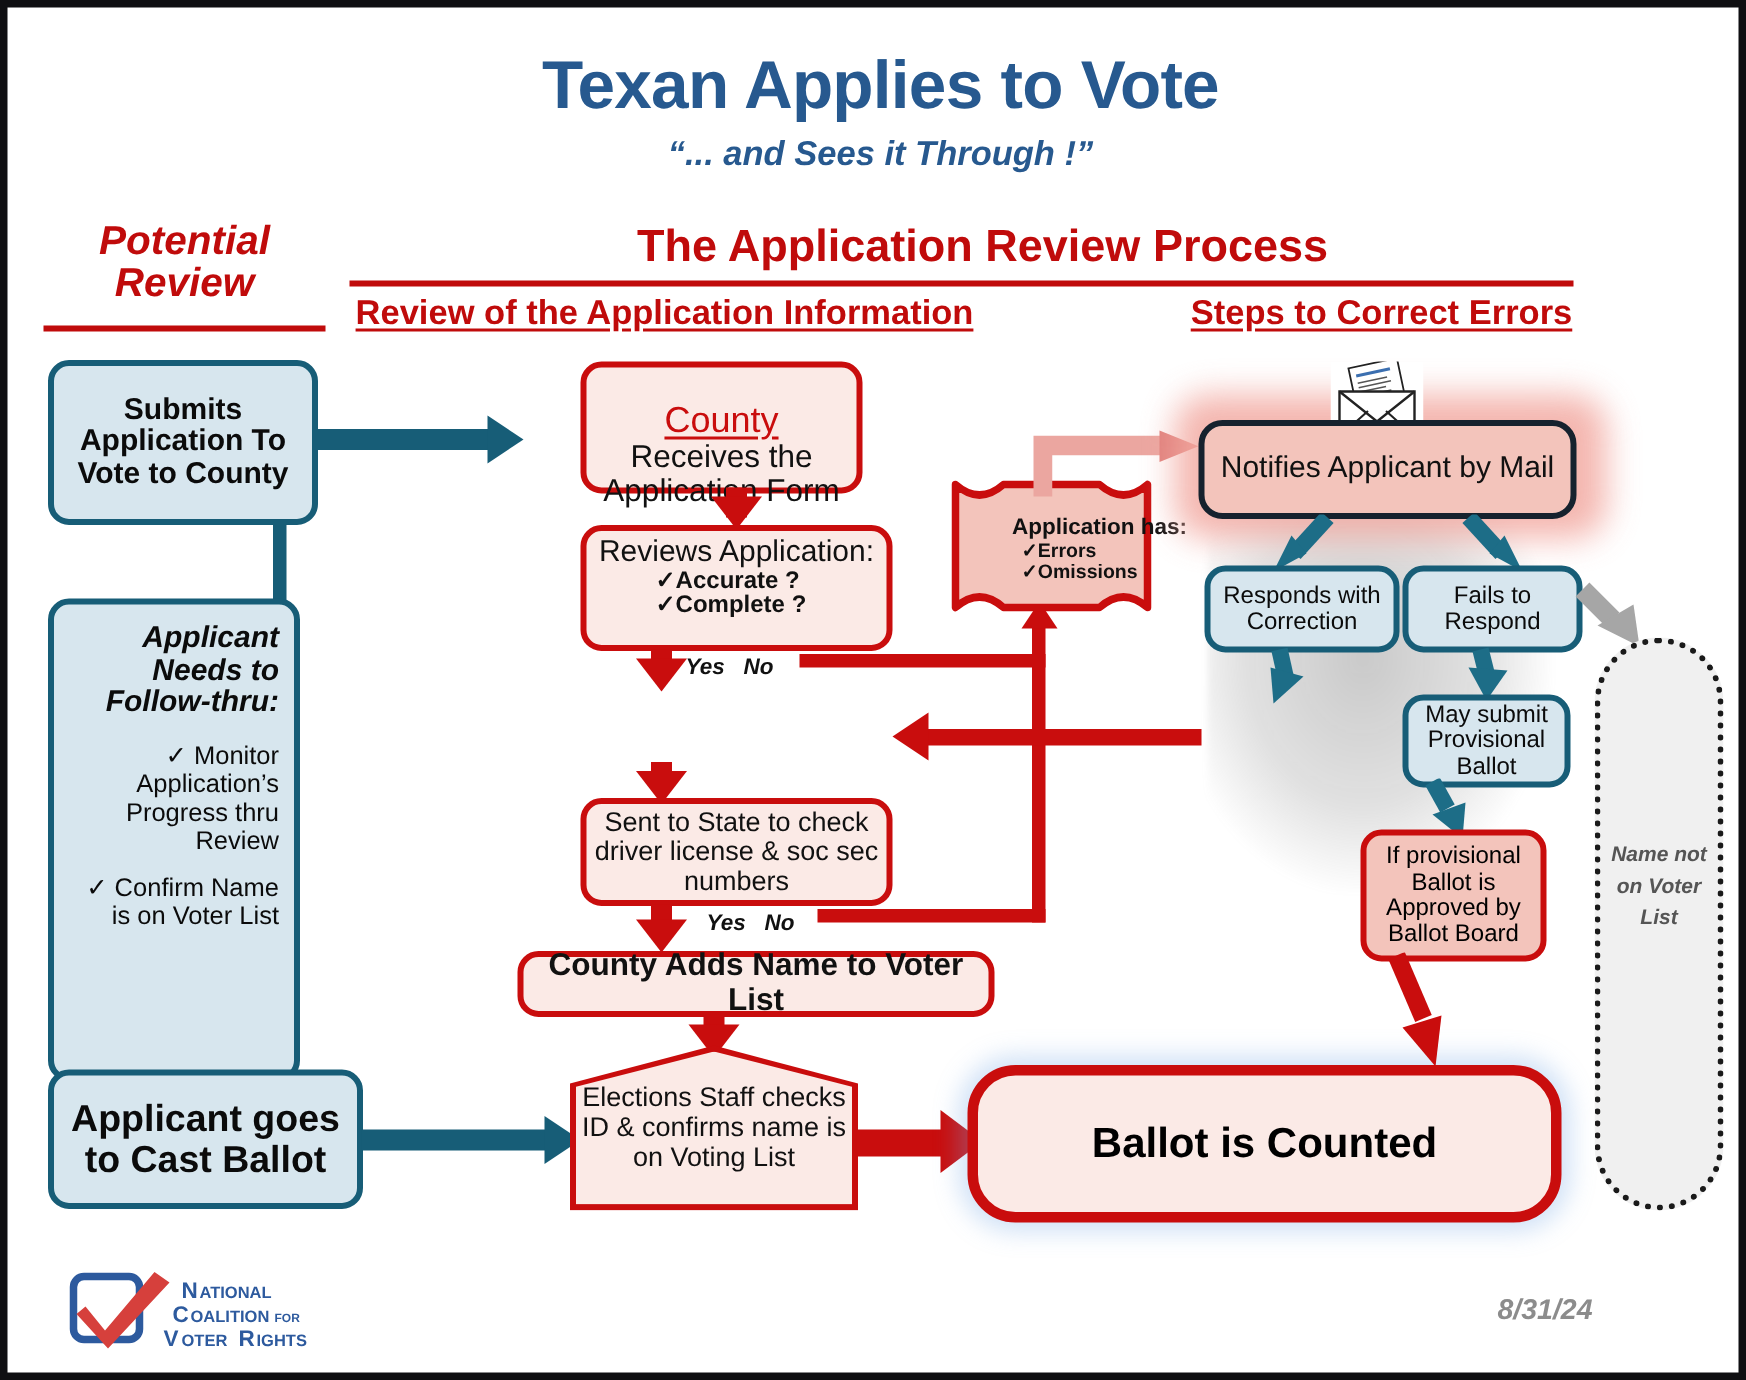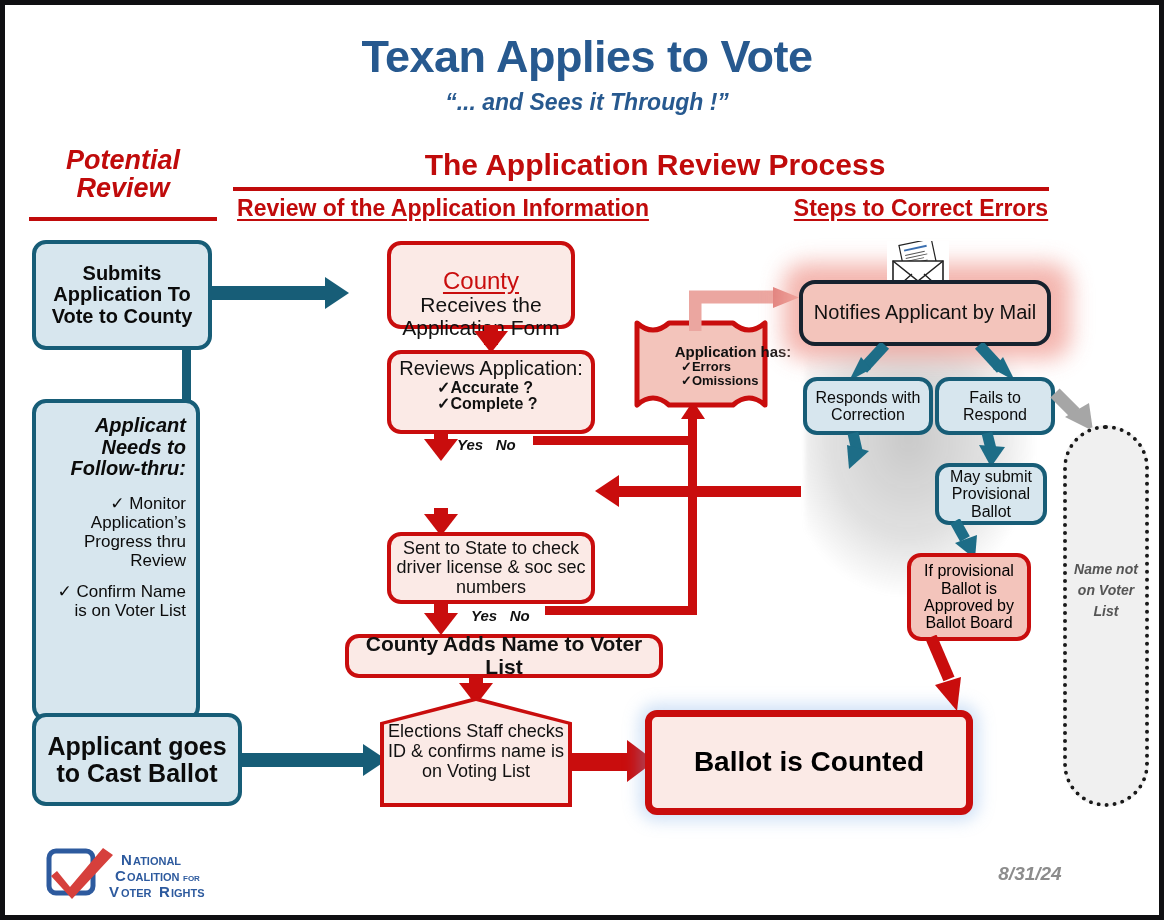--- a/index.html
+++ b/index.html
@@ -119,22 +119,22 @@
   }
   #box-elections{background:#c90d0d;}
 
   
   #red-arrow-big{left:566px;top:748px;width:70px;height:18px;background:#c90d0d;}
   #red-arrow-big-head{left:622px;top:735px;width:0;height:0;
     border-top:21px solid transparent;border-bottom:21px solid transparent;
     border-left:28px solid #c90d0d;}
 
   #box-counted{
-    left:640px;top:705px;width:328px;height:105px;font-size:28px;font-weight:bold;
-    border:7px solid #c90d0d;border-radius:12px;background:#fbeae6;
+    left:640px;top:705px;width:396px;height:105px;font-size:28px;font-weight:bold;
+    border:7px solid #c90d0d;border-radius:32px;background:#fbeae6;
     box-shadow:0 0 16px 6px rgba(120,170,230,.35);
   }
   #apphas-text{
     left:664px;top:322px;width:128px;height:78px;
     display:flex;flex-direction:column;align-items:center;justify-content:center;
     font-size:15px;font-weight:bold;color:#111;line-height:1.05;text-align:left;
   }
   #apphas-text .l2{font-size:13px;align-self:flex-start;padding-left:12px;}
 
   

